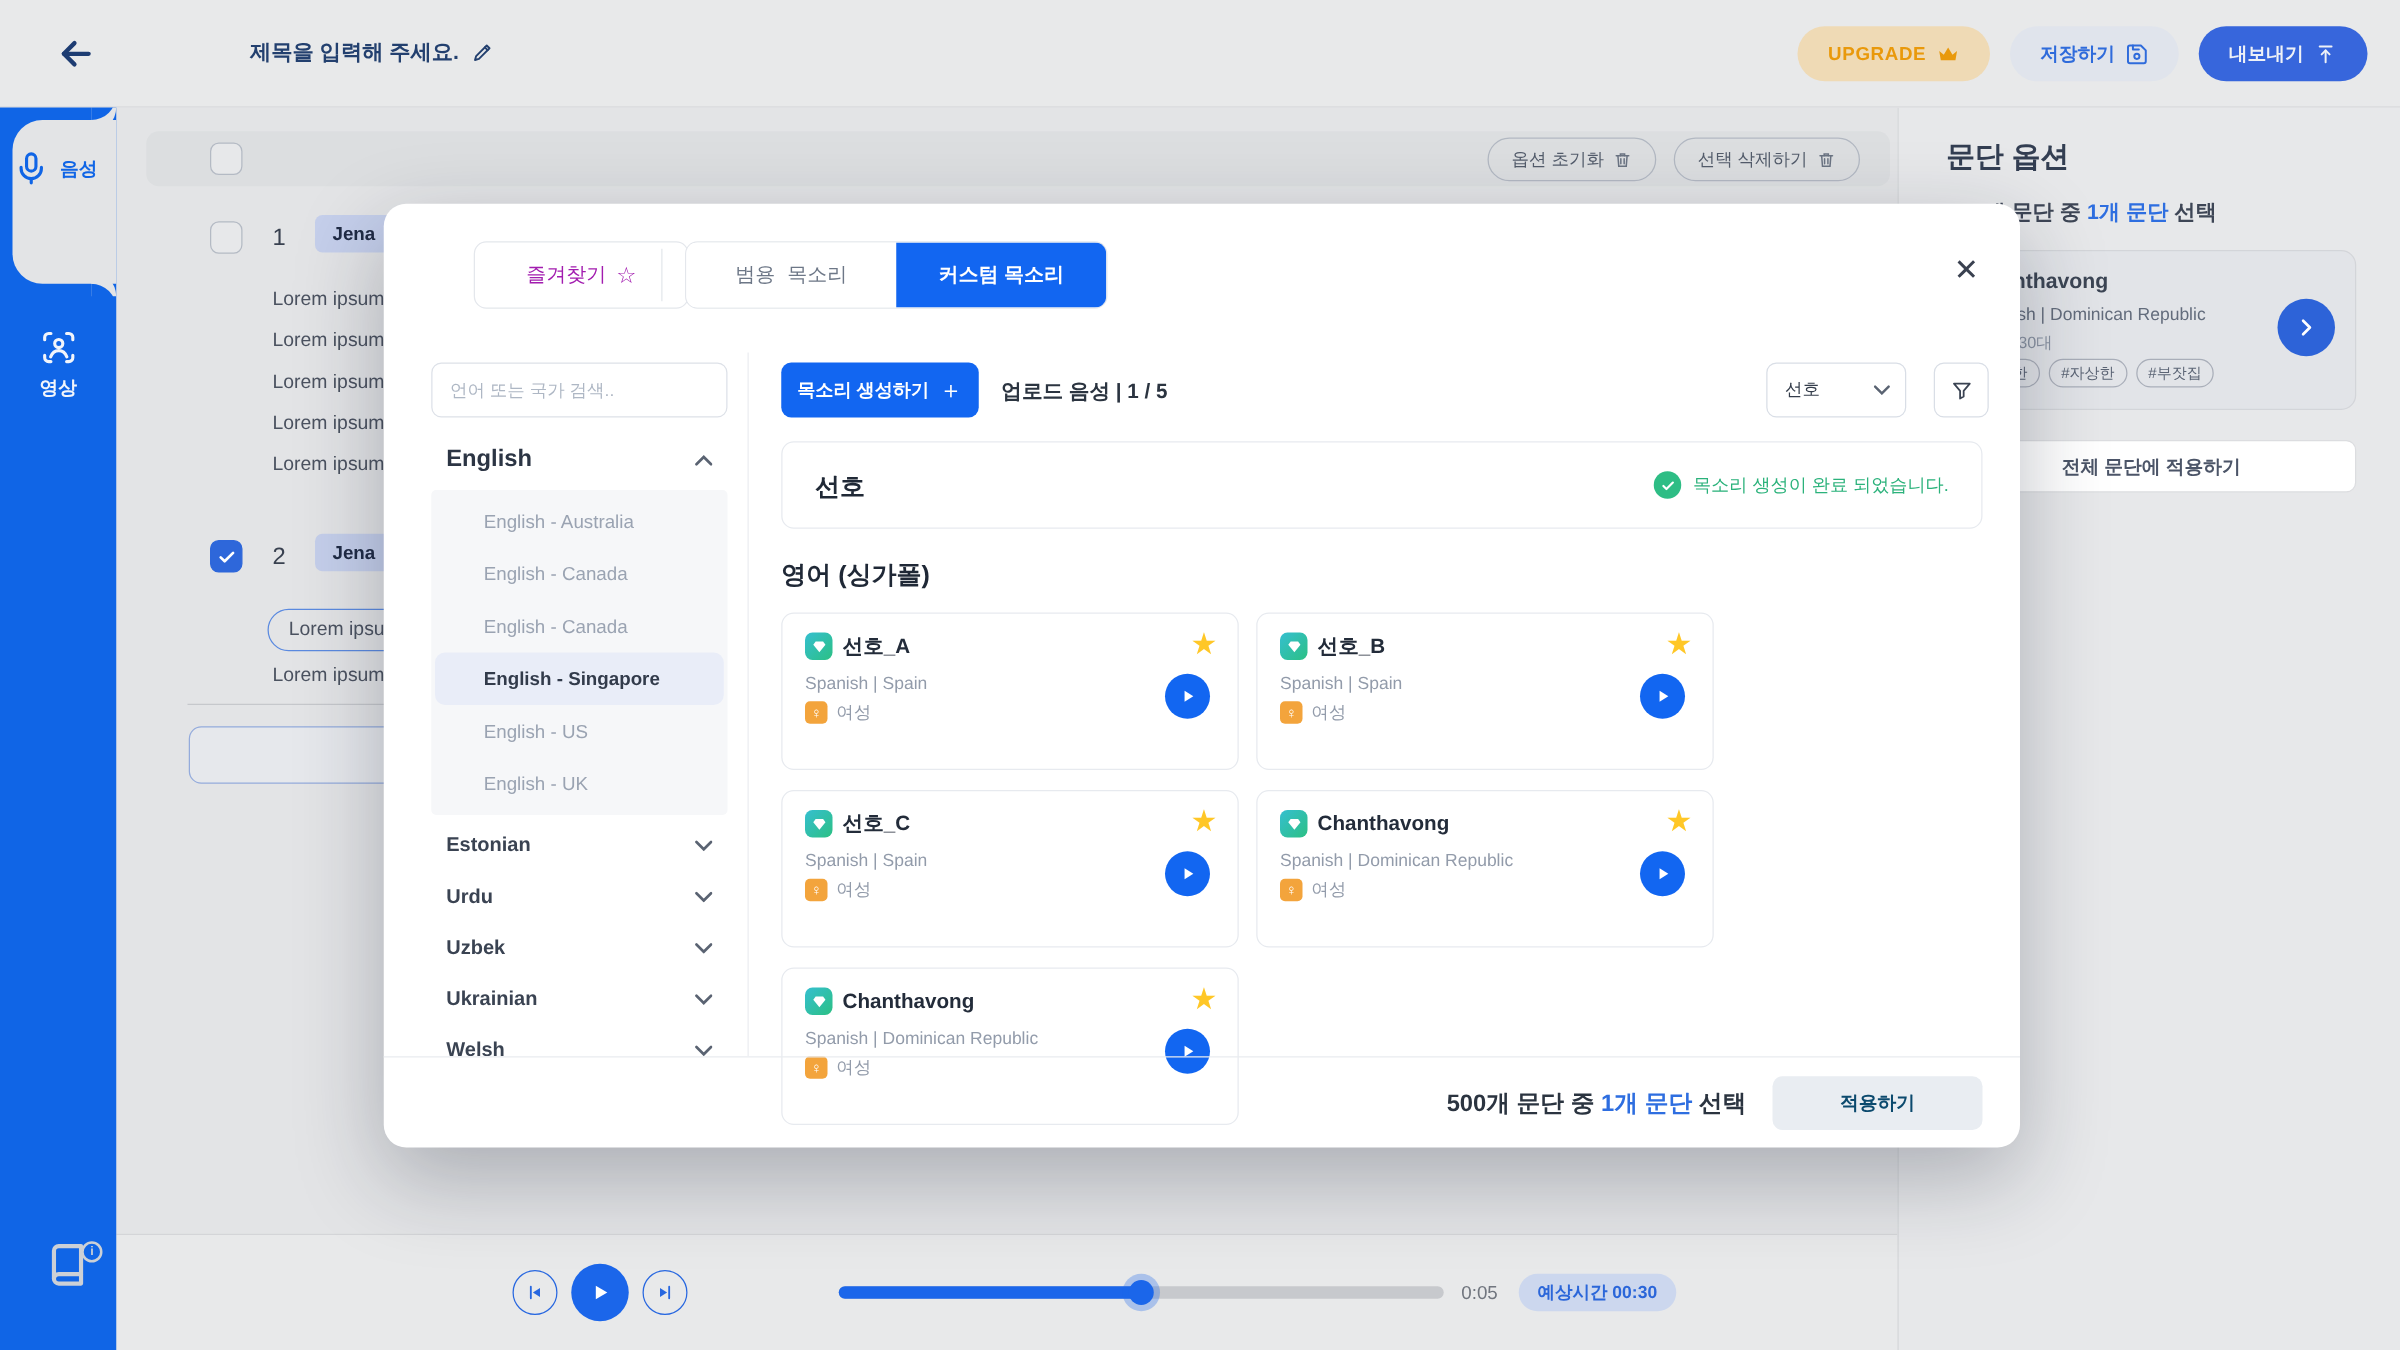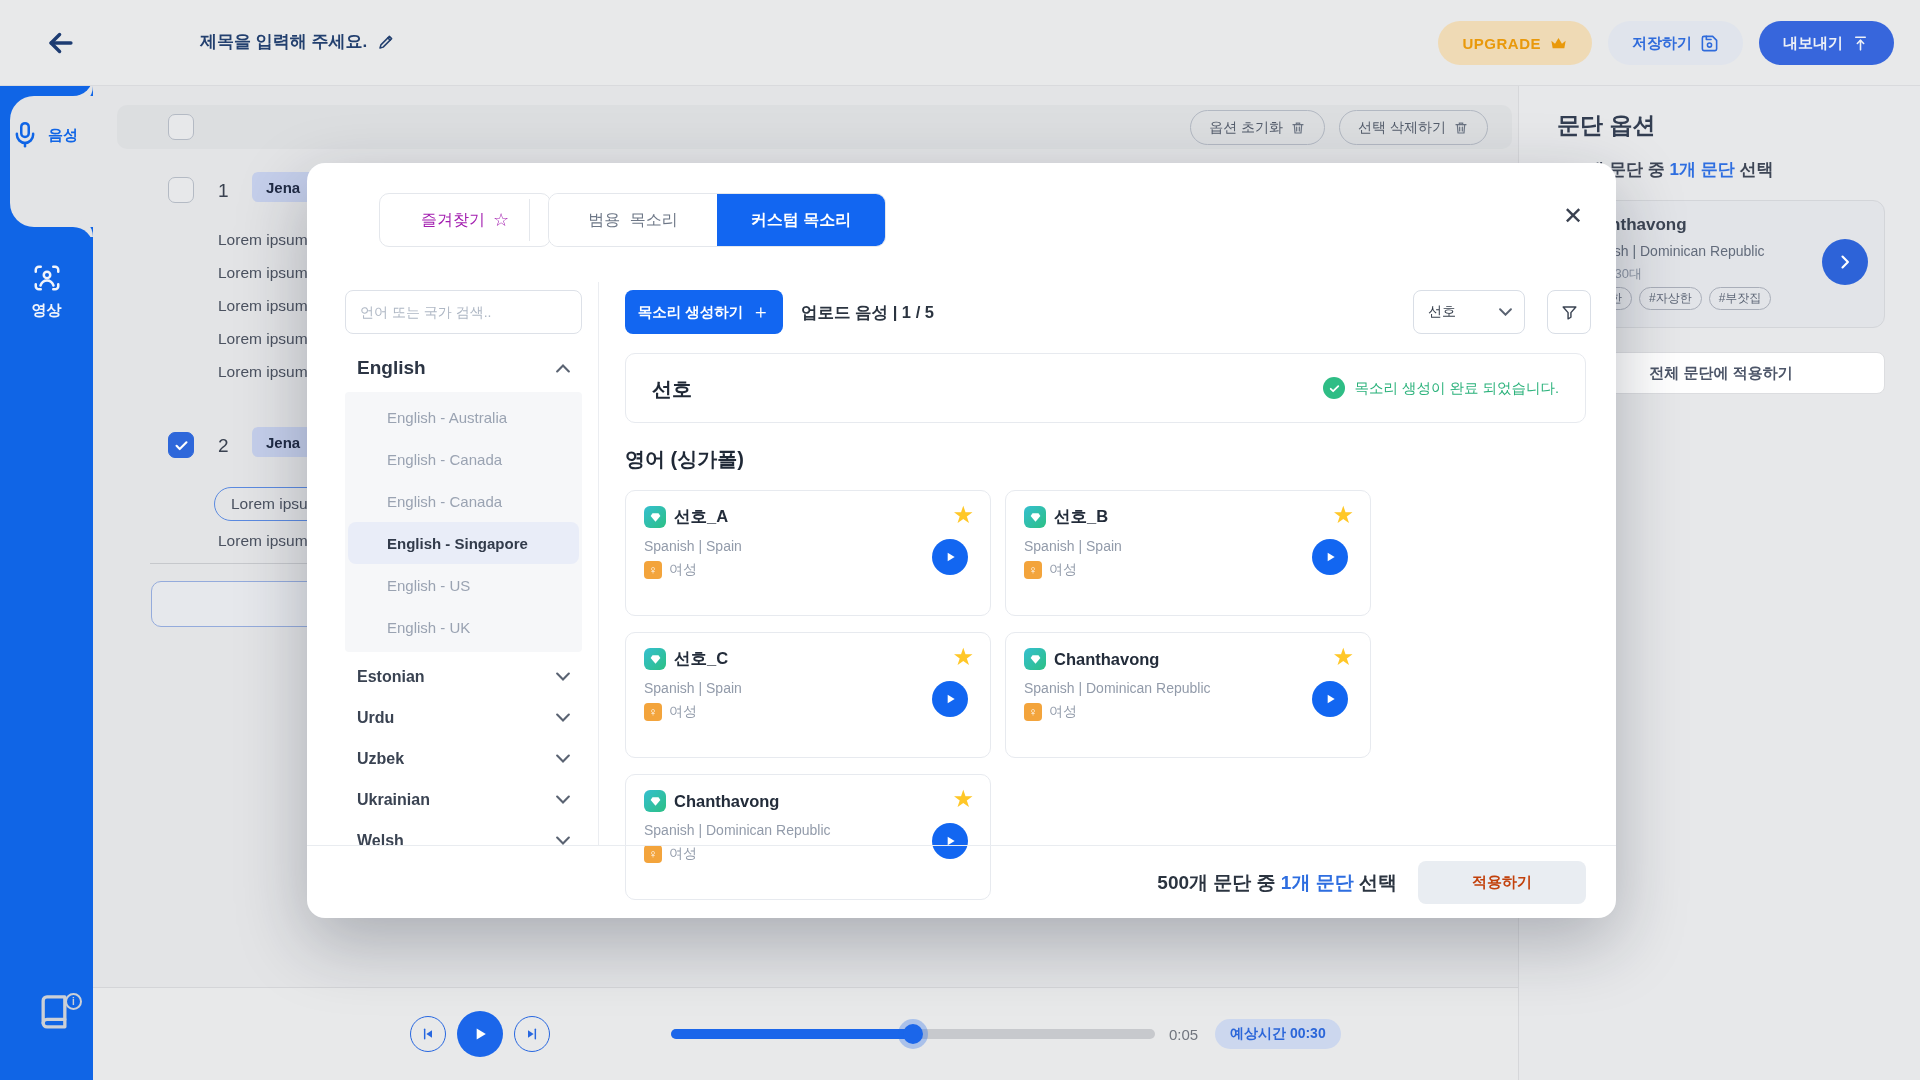--- a/index.html
+++ b/index.html
@@ -111,21 +111,21 @@
   .gem-badge { width:22px; height:22px; border-radius:6px; background:linear-gradient(135deg,#35bfd0,#2cc084); display:flex; align-items:center; justify-content:center; color:#fff; }
   .vc-name { font-size:16.5px; font-weight:bold; color:#232c3a; }
   .vc-star { position:absolute; right:16px; top:10px; font-size:24px; color:#ffc727; cursor:pointer; }
   .vc-lang { position:absolute; left:18px; top:47px; font-size:14px; color:#929baa; }
   .vc-gender { position:absolute; left:18px; top:70px; display:flex; align-items:center; gap:7px; font-size:14px; color:#929baa; }
   .female-badge { width:18px; height:18px; border-radius:4px; background:#f3a43c; color:#fff; font-size:12px; font-weight:bold; display:flex; align-items:center; justify-content:center; }
   .vc-play { position:absolute; right:22px; top:48px; width:36px; height:36px; border-radius:50%; background:#1266f1; color:#fff; display:flex; align-items:center; justify-content:center; cursor:pointer; }
 
   .modal-footer { position:absolute; left:0; bottom:0; width:100%; height:73px; border-top:1px solid #e9ecf0; }
   .footer-sel { position:absolute; right:219px; top:24px; font-size:19px; font-weight:bold; color:#2b3440; }
-  .apply-btn { position:absolute; left:1111px; top:15px; width:168px; height:43px; background:#e9edf2; border:none; border-radius:8px; color:#c2410c; font-size:15px; font-weight:bold; font-family:inherit; }
+  .apply-btn { position:absolute; left:1111px; top:15px; width:168px; height:43px; background:#e9edf2; border:none; border-radius:8px; color:#0c4a6e; font-size:15px; font-weight:bold; font-family:inherit; }
 </style>
 </head>
 <body>
 
 <div class="topbar">
   <div class="back-btn">
     <svg viewBox="0 0 24 24" width="34" height="34" fill="none" stroke="currentColor" stroke-width="2.4" stroke-linecap="round" stroke-linejoin="round">
         <path d="M19 12H5"></path>
         <path d="M11 6l-6 6 6 6"></path>
       </svg>

